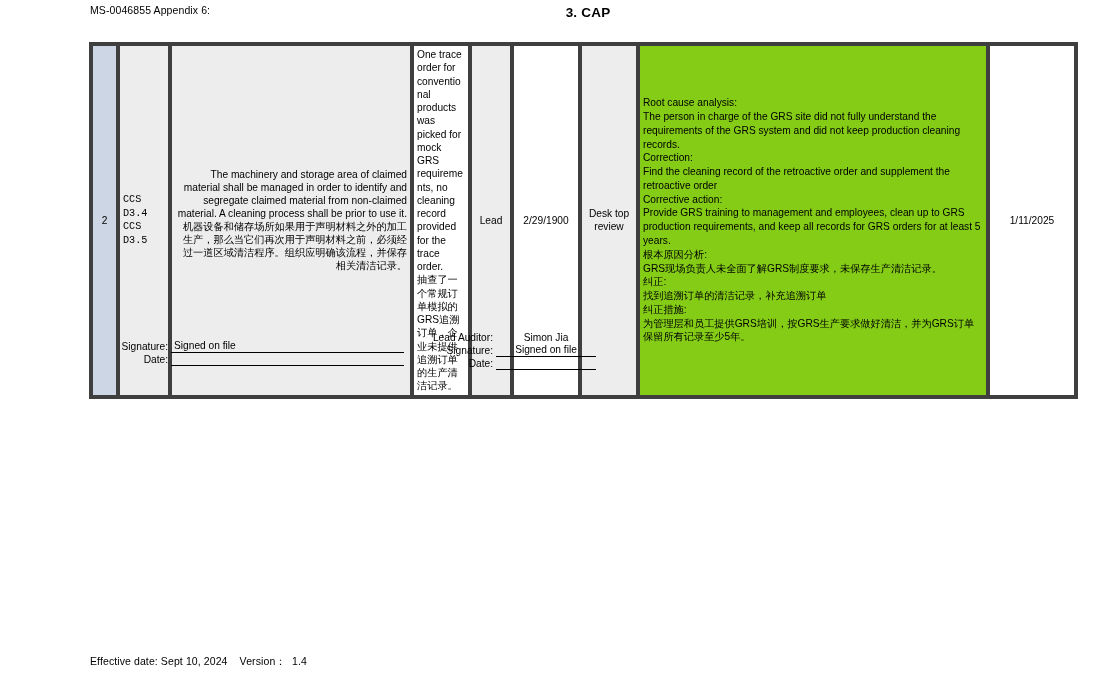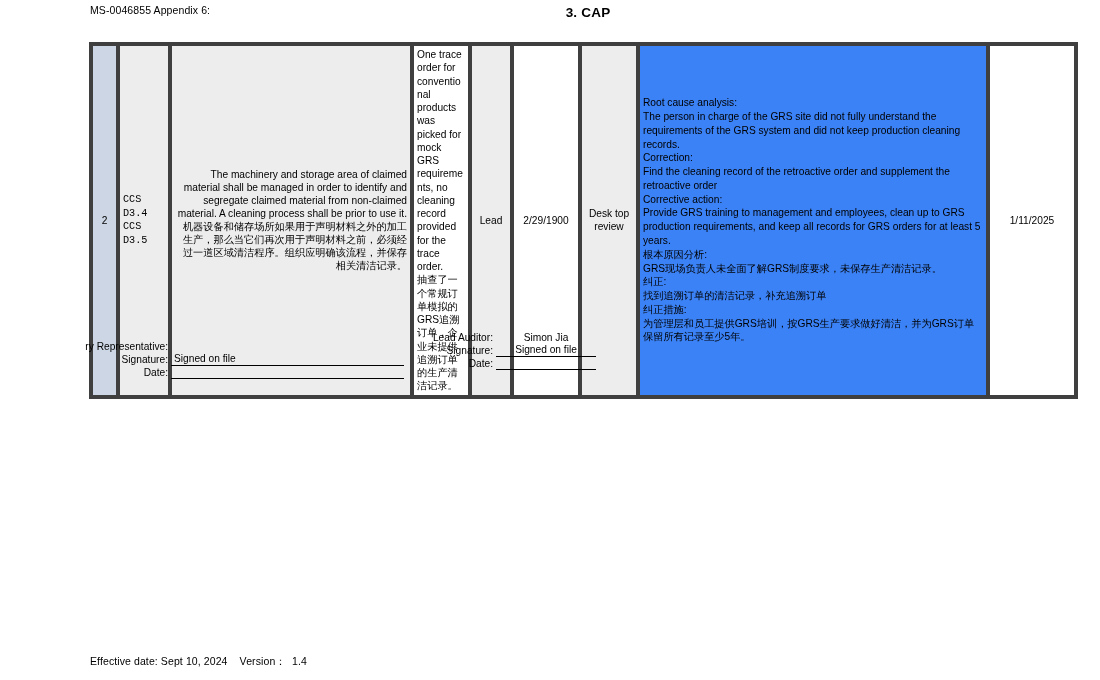--- a/index.html
+++ b/index.html
@@ -149,21 +149,21 @@
       </td>
       <td class="c-sev" style="background: rgb(237, 237, 237); border-color: rgb(63, 63, 63);">
         <span class="cell-text">Lead</span>
       </td>
       <td class="c-date" style="background: rgb(255, 255, 255); border-color: rgb(63, 63, 63);">
         <span class="cell-text">2/29/1900</span>
       </td>
       <td class="c-method" style="background: rgb(237, 237, 237); border-color: rgb(63, 63, 63);">
         <span class="cell-text">Desk top review</span>
       </td>
-      <td class="c-cap" style="background: #3b82f6; border-color: rgb(63, 63, 63);">
+      <td class="c-cap" style="background: #84cc16; border-color: rgb(63, 63, 63);">
         <span class="cell-text">Root cause analysis:
 The person in charge of the GRS site did not fully understand the requirements of the GRS system and did not keep production cleaning records.
 Correction:
 Find the cleaning record of the retroactive order and supplement the retroactive order
 Corrective action:
 Provide GRS training to management and employees, clean up to GRS production requirements, and keep all records for GRS orders for at least 5 years.
 根本原因分析:
 GRS现场负责人未全面了解GRS制度要求，未保存生产清洁记录。
 纠正:
 找到追溯订单的清洁记录，补充追溯订单
@@ -173,24 +173,20 @@
       <td class="c-duedate" style="background: rgb(255, 255, 255); border-color: rgb(63, 63, 63);">
         <span class="cell-text">1/11/2025</span>
       </td>
     </tr>
   </tbody>
 </table>
 
 <div id="sig-block">
 
   <div class="sig-group" id="sig-factory">
-    <div class="sig-row no-rule">
-      <div class="sig-label">ry Representative:</div>
-      <div class="sig-value"></div>
-    </div>
     <div class="sig-row">
       <div class="sig-label">Signature:</div>
       <div class="sig-value">Signed on file</div>
     </div>
     <div class="sig-row">
       <div class="sig-label">Date:</div>
       <div class="sig-value"></div>
     </div>
   </div>
 

